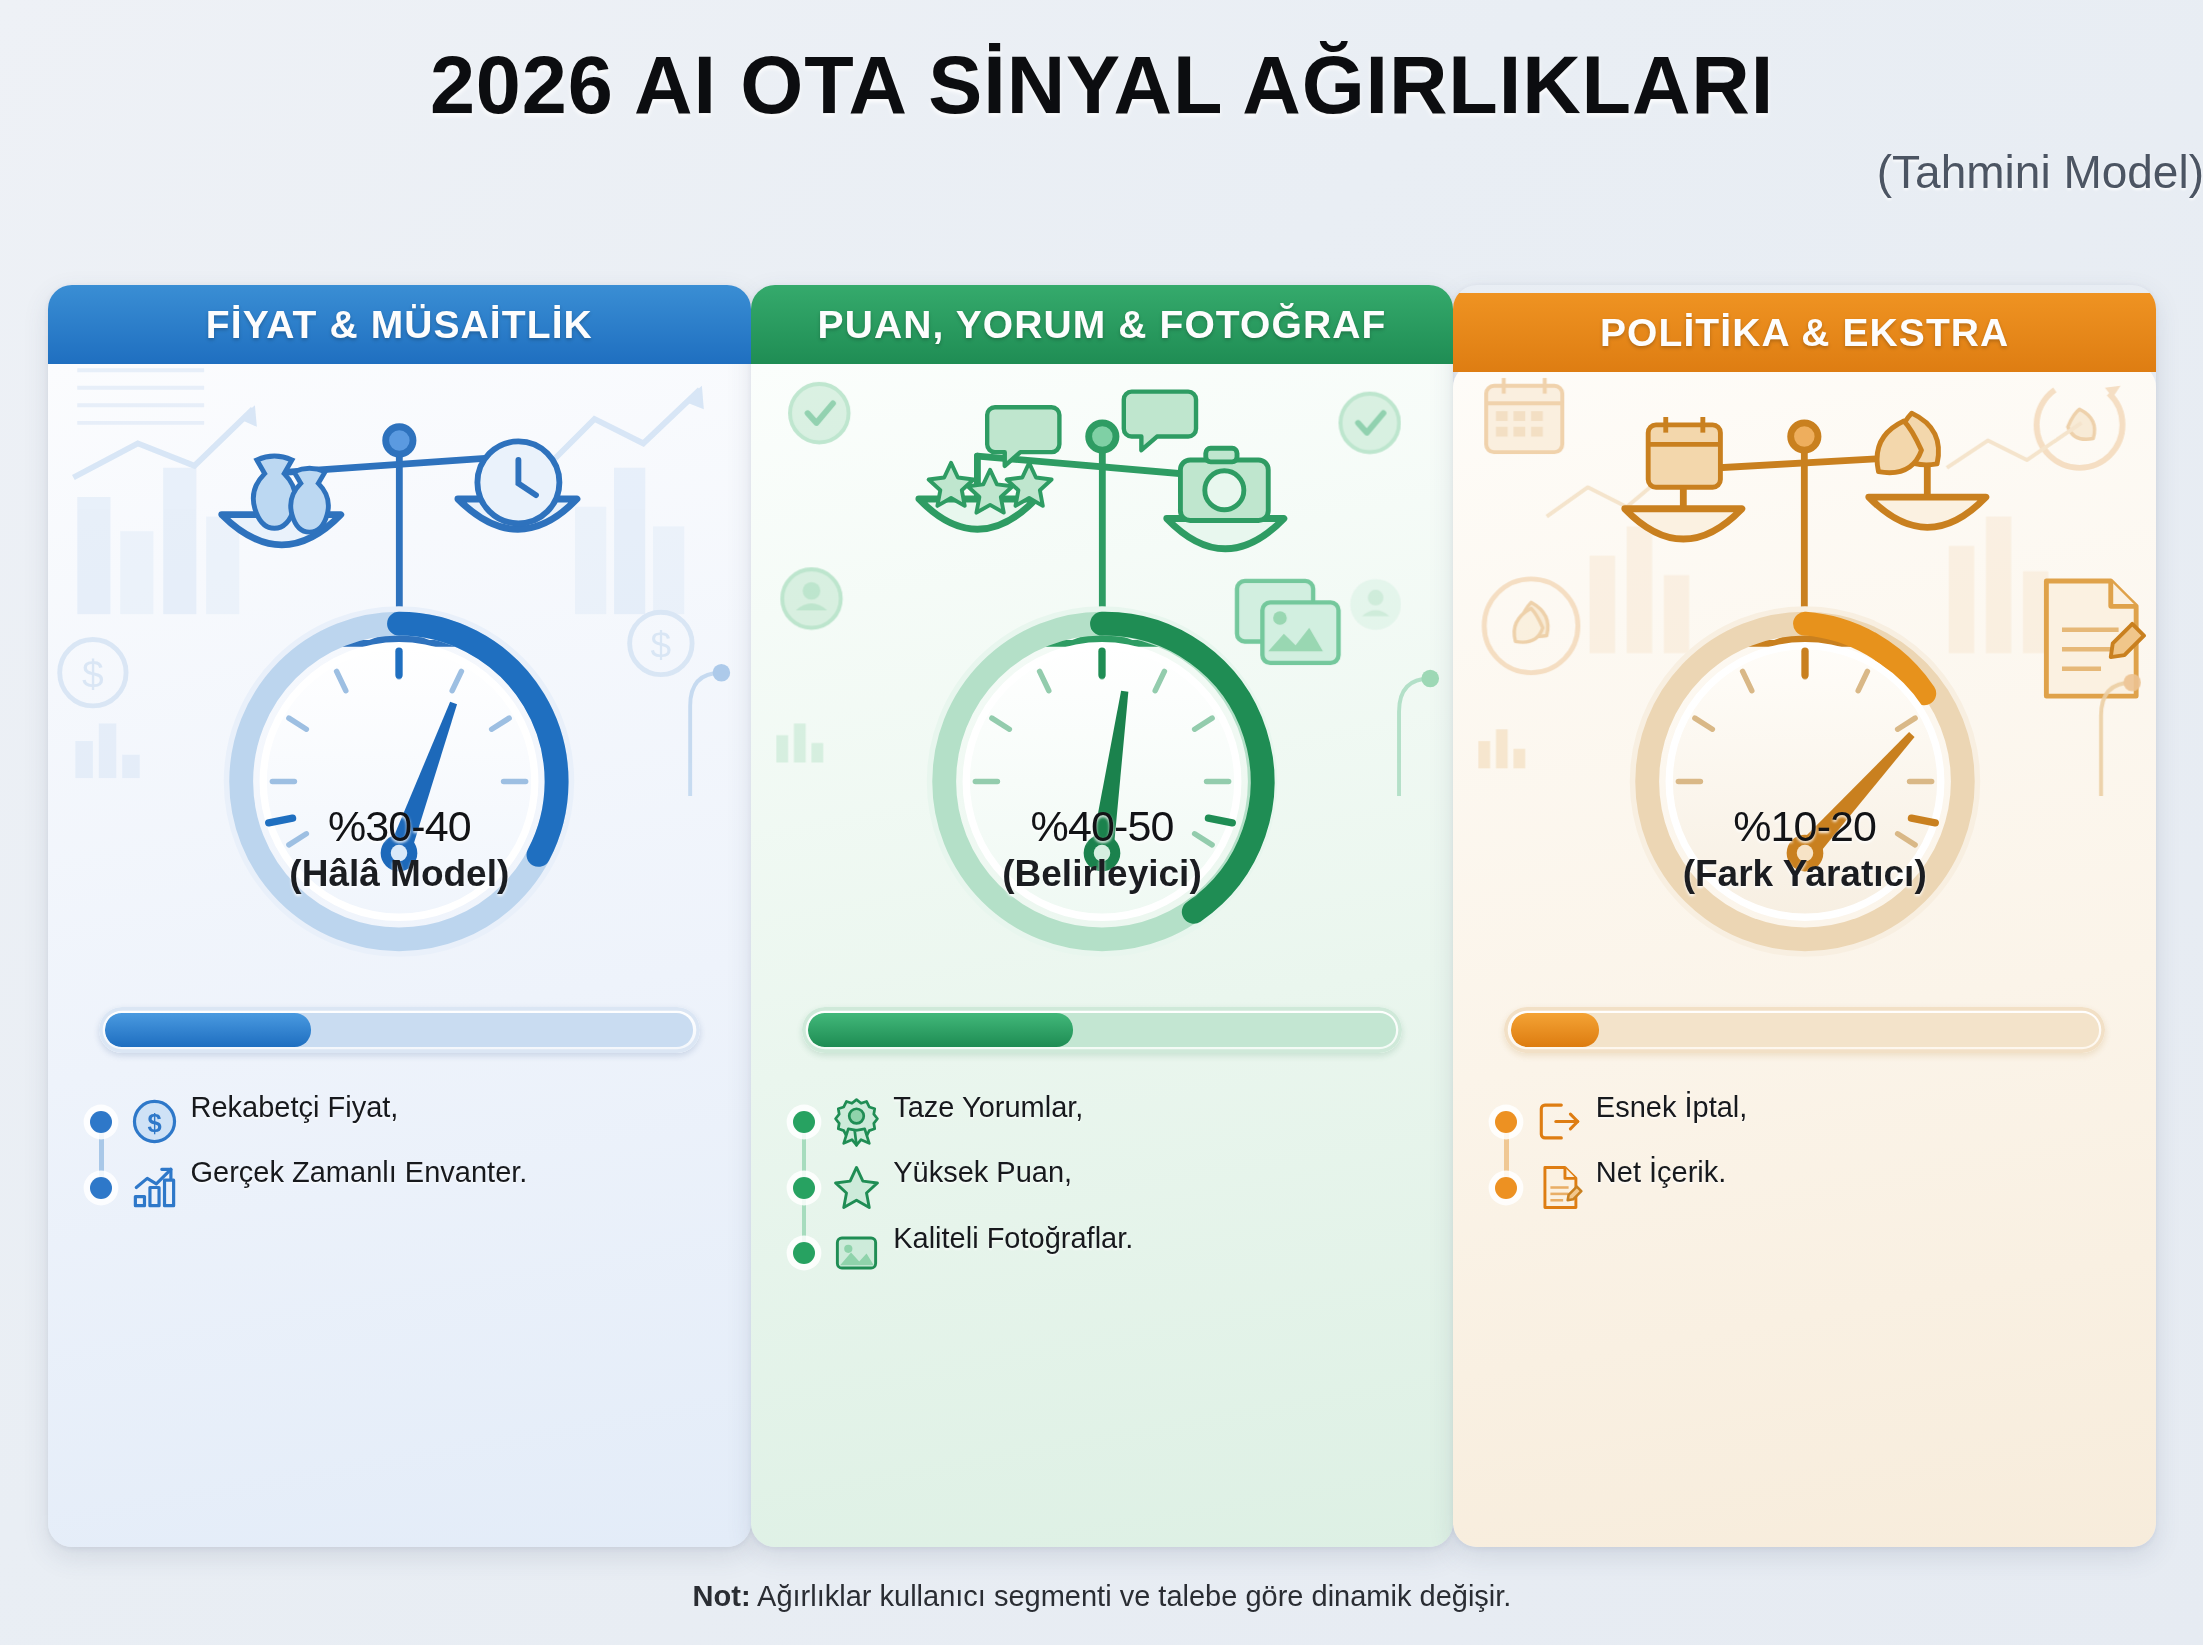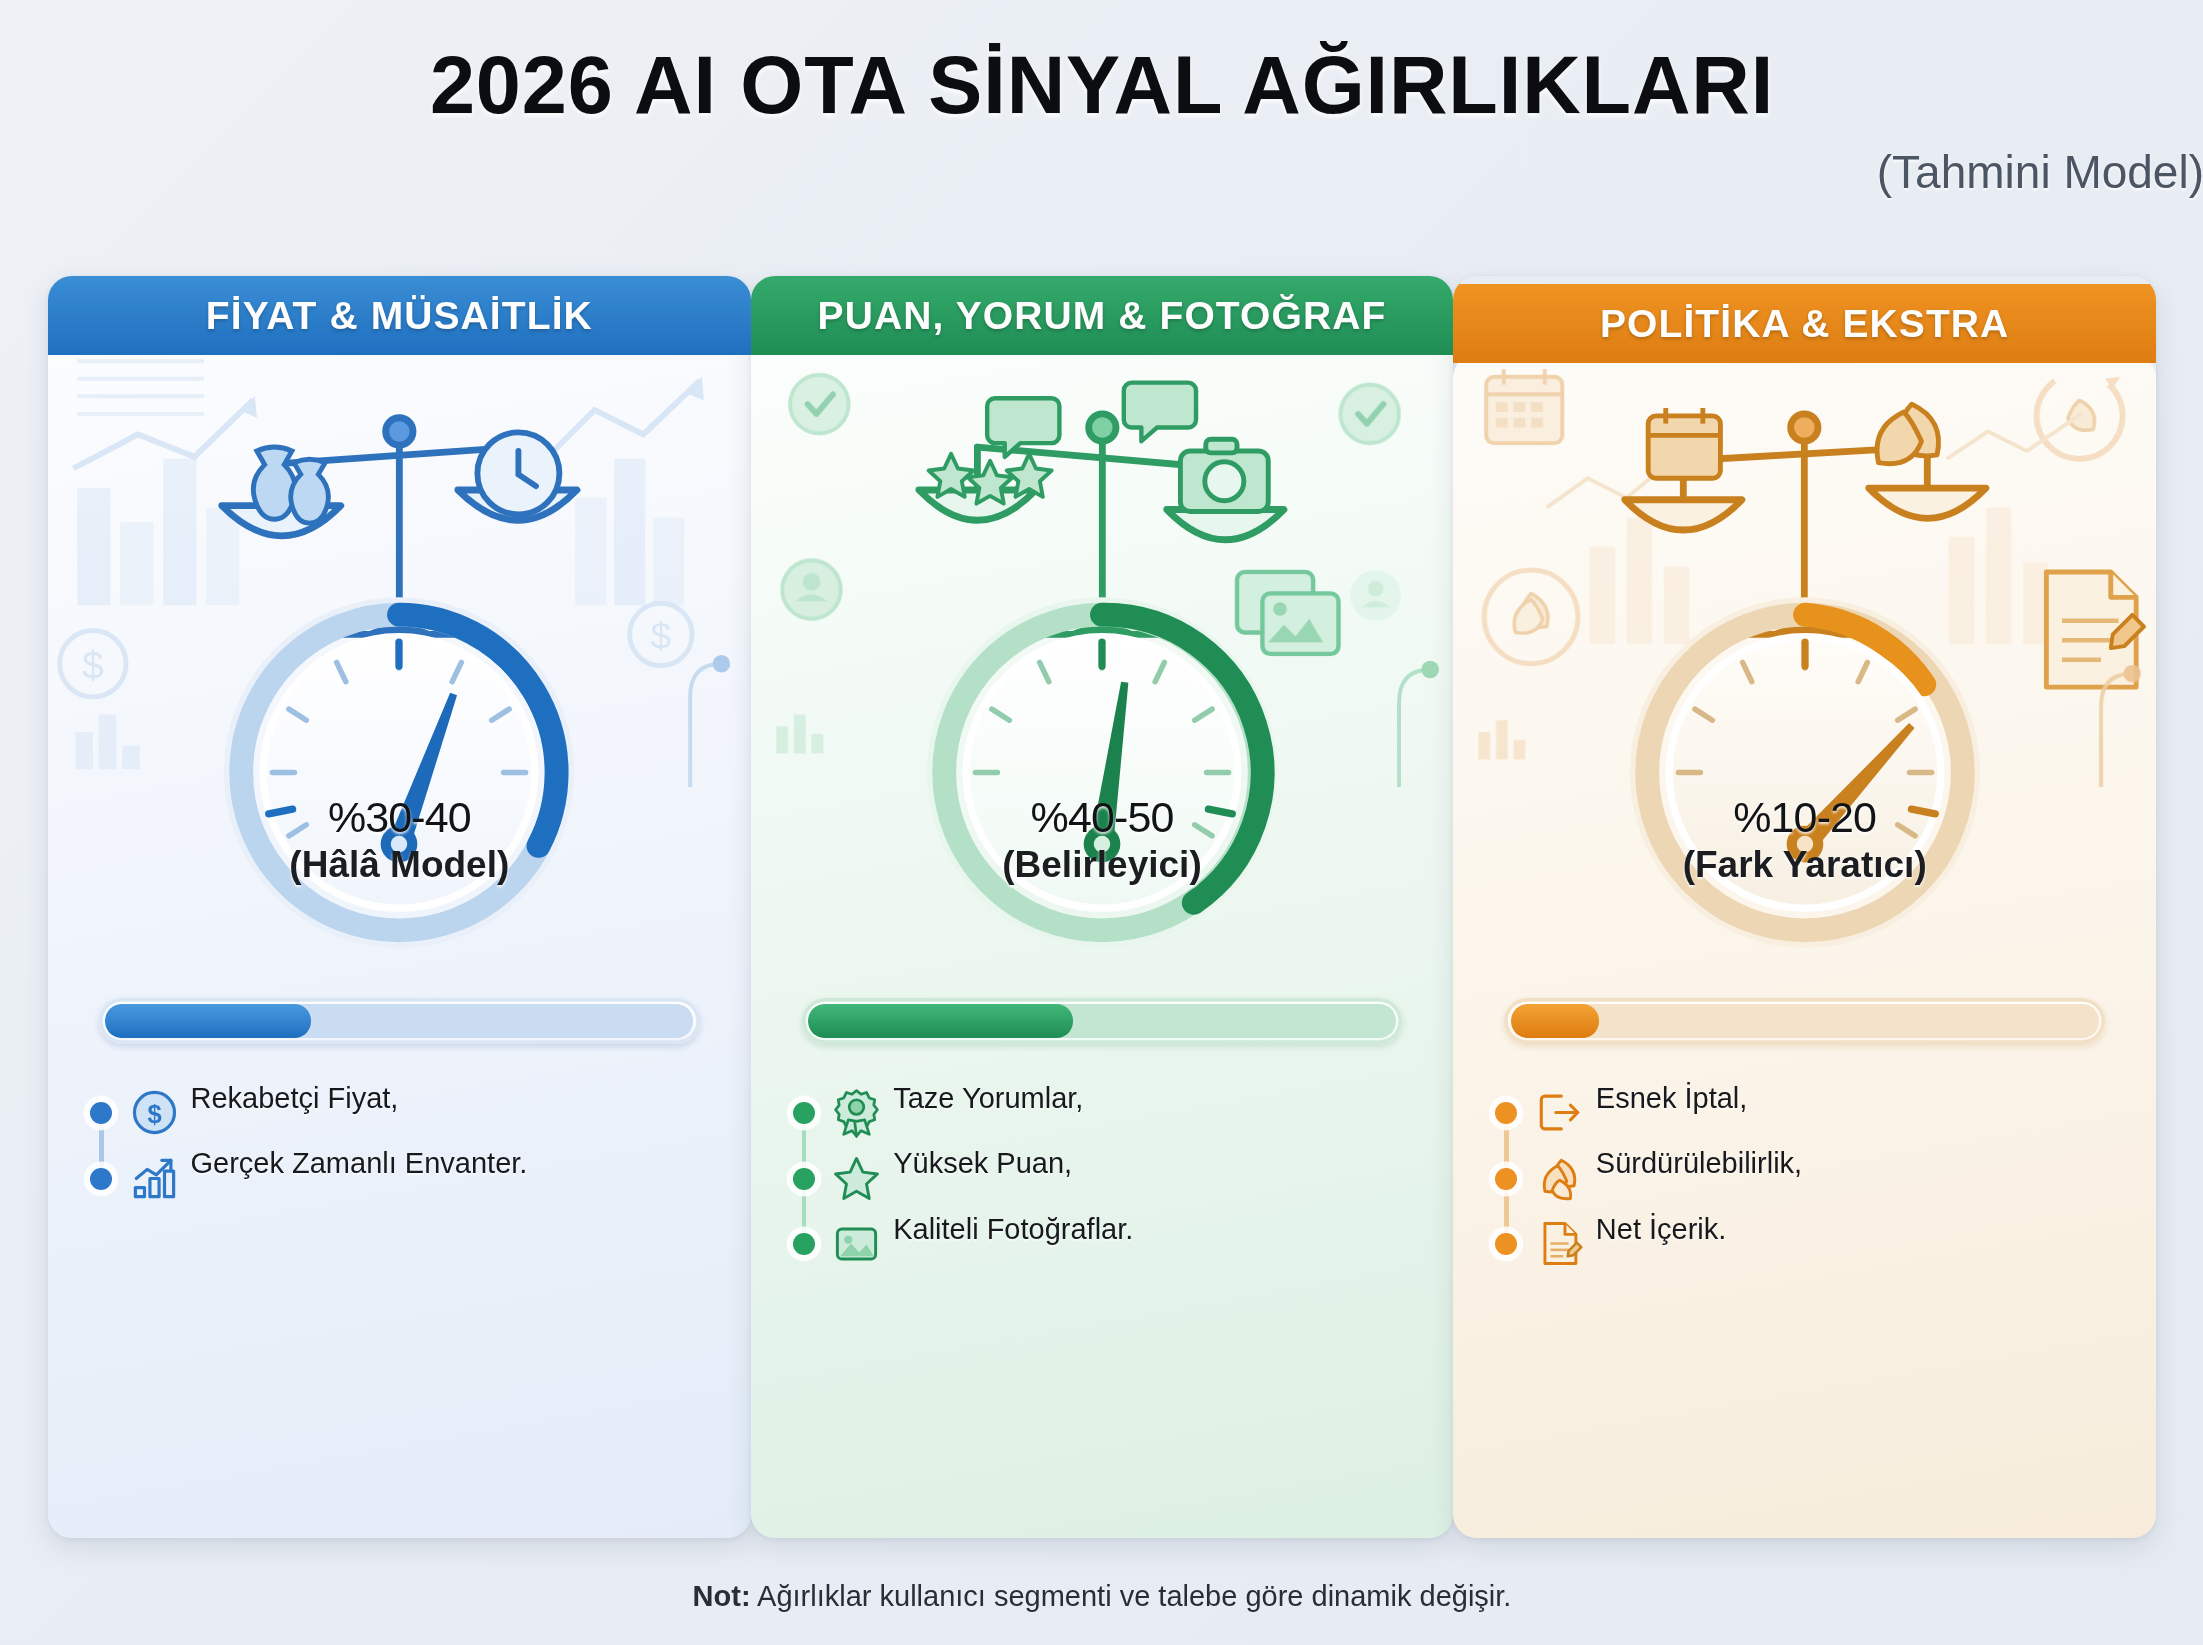--- a/index.html
+++ b/index.html
@@ -25,21 +25,21 @@
     font-size: 46px;
     font-weight: 400;
     color: #4c5563;
     text-shadow: 0 1.8px 2.8px rgba(255,255,255,.85);
     text-align: right;
   }
 
   
   #cards {
     position: absolute;
-    top: 276px; left: 48px; right: 48px;
+    top: 285px; left: 48px; right: 48px;
     display: flex;
   }
   .card {
     flex: 1 1 0;
     height: 1262px;
     border-radius: 24px;
     overflow: hidden;
     position: relative;
     box-shadow: 0 9.2px 26px rgba(60,80,110,.13), 0 1.8px 5.5px rgba(60,80,110,.08);
   }
@@ -632,31 +632,20 @@
           <div class="bicon">
             <svg viewBox="0 0 56 56" fill="none" stroke="#de7d12" stroke-width="3.4" stroke-linecap="round" stroke-linejoin="round">
               <path d="M30 10 h-18 a4 4 0 0 0 -4 4 v28 a4 4 0 0 0 4 4 h18"></path>
               <line x1="24" y1="28" x2="48" y2="28"></line>
                 <polyline points="40,20 48,28 40,36"></polyline>
             </svg>
           </div>
           <div class="btext">Esnek İptal,</div>
         </div>
 
-        <div class="bullet-row">
-          <div class="dot"></div>
-          <div class="bicon">
-            <svg viewBox="0 0 56 56" fill="#f6e0c0" stroke="#de7d12" stroke-width="3.2" stroke-linejoin="round">
-              <path d="M30 8 q18 9 14 28 -18 4 -24 -11 5 -12 10 -17z"></path>
-              <path d="M26 14 q-18 9 -14 28 18 4 24 -11 -5 -12 -10 -17z"></path>
-              <path d="M28 30 q14 6 12 20 -16 2 -20 -9 3 -8 8 -11z" fill="#f9ead3"></path>
-            </svg>
-          </div>
-          <div class="btext">Sürdürülebilirlik,</div>
-        </div>
 
         <div class="bullet-row">
           <div class="dot"></div>
           <div class="bicon">
             <svg viewBox="0 0 56 56" fill="#fbf1e1" stroke="#de7d12" stroke-width="3.2" stroke-linejoin="round">
               <path d="M12 6 h22 l12 12 v32 h-34z"></path>
               <path d="M34 6 v12 h12"></path>
               <g stroke="#e9ae66" stroke-width="2.8">
                 <line x1="18" y1="28" x2="38" y2="28"></line>
                   <line x1="18" y1="35" x2="38" y2="35"></line>

